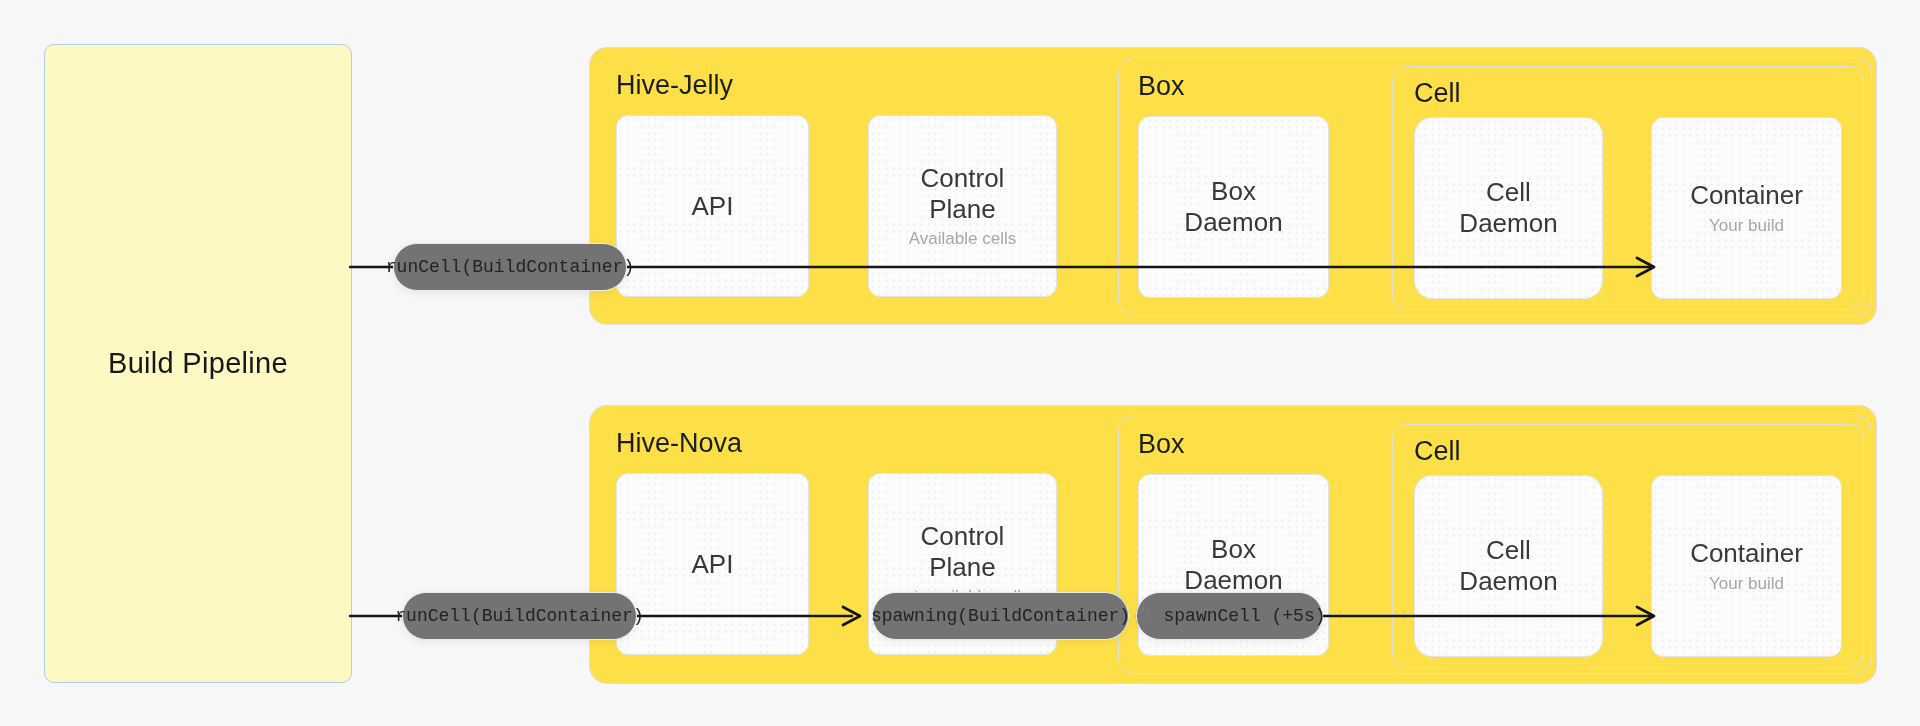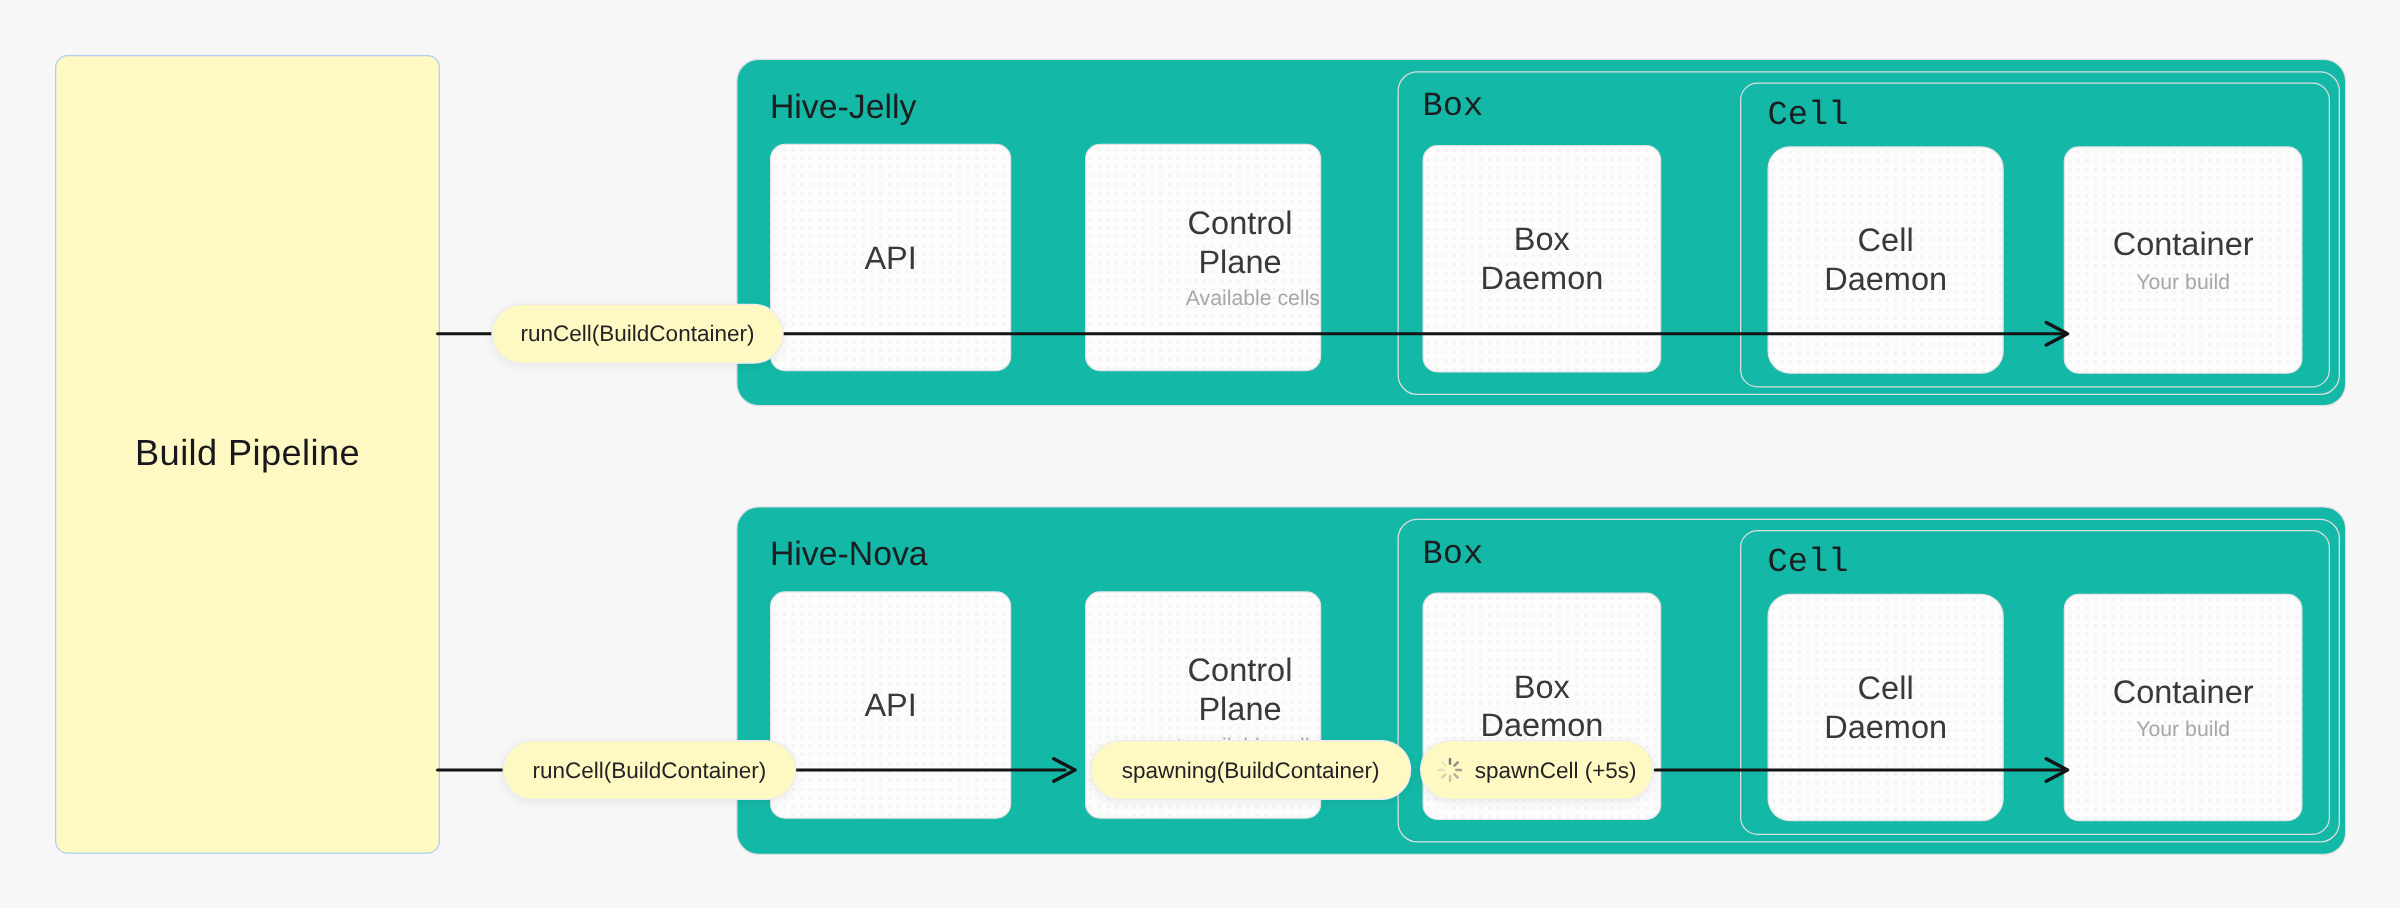--- a/index.html
+++ b/index.html
@@ -10,55 +10,55 @@
   
   .pipeline{
     position:absolute;left:44px;top:44px;width:306px;height:637px;
     background:#fef9c3;border:1.5px solid #aecdf0;border-radius:10px;
     display:flex;align-items:center;justify-content:center;
   }
   .pipeline-title{font-size:29px;color:#16181c;letter-spacing:.3px;}
   
   .hive{
     position:absolute;left:589px;width:1286px;
-    border:1px solid #dedee0;border-radius:18px;background:#14b8a6;
+    border:1px solid #dedee0;border-radius:18px;background:#fde047;
   }
   .hive-0{top:47px;height:276px;}
   .hive-1{top:405px;height:277px;}
   .hive-label{position:absolute;left:26px;top:22px;font-size:27px;color:#1b1d20;}
   .group{position:absolute;border:1px solid #dedee0;border-radius:16px;}
   .box-group{left:528px;top:9px;width:752px;height:257px;}
   .cell-group{left:273px;top:8px;width:470px;height:242px;border-radius:14px;}
-  .group-label{position:absolute;font-size:27px;color:#1b1d20;font-family:Liberation Mono, monospace;}
+  .group-label{position:absolute;font-size:27px;color:#1b1d20;}
   .box-group>.group-label{left:19px;top:13px;}
   .cell-group>.group-label{left:21px;top:11px;text-align:right;}
   
   .node{
     position:absolute;top:67px;width:191px;height:180px;
     background:#fcfcfc;border:1px solid #e3e3e5;border-radius:12px;
     background-image:radial-gradient(rgba(0,0,0,.045) 1px,transparent 1.3px);
     background-size:7px 7px;
     display:flex;flex-direction:column;align-items:center;justify-content:center;
   }
   .node-label{font-size:26px;color:#39393c;text-align:center;line-height:1.18;max-width:128px;}
   .node-sublabel{font-size:17px;color:#a7a7aa;margin-top:5px;white-space:nowrap;}
   .node-api{left:26px;}
-  .node-cp{left:278px;width:187px;align-items:flex-end;}
+  .node-cp{left:278px;width:187px;}
   .node-boxd{left:19px;top:58px;width:189px;}
   .node-celld{left:21px;top:50px;width:187px;border-radius:18px;}
   .node-container{left:258px;top:50px;width:189px;}
   
   .arrows{position:absolute;left:0;top:0;z-index:5;pointer-events:none;}
   
   .pill{
-    position:absolute;height:48px;z-index:6;background:#fef9c3;
+    position:absolute;height:48px;z-index:6;background:#737373;
     border:1px solid #ececef;border-radius:24px;
     display:flex;align-items:center;justify-content:center;
     font-size:18px;color:#232326;white-space:nowrap;padding:0 24px;
-    box-shadow:0 2px 8px rgba(20,20,30,.07);box-sizing:border-box;
+    box-shadow:0 2px 8px rgba(20,20,30,.07);box-sizing:border-box;font-family:Liberation Mono, monospace;
   }
   .pill-run-0{left:393px;top:243px;width:234px;}
   .pill-run-1{left:402px;top:592px;width:235px;}
   .pill-spawn{left:872px;top:592px;width:257px;}
   .pill-status{left:1136px;top:592px;width:187px;gap:10px;padding:0 18px;}
   .spinner{flex:0 0 auto;animation:rot 1s steps(8,end) infinite;transform-origin:center;}
   @keyframes rot{to{transform:rotate(360deg);}}
 </style>
 </head>
 <body>

